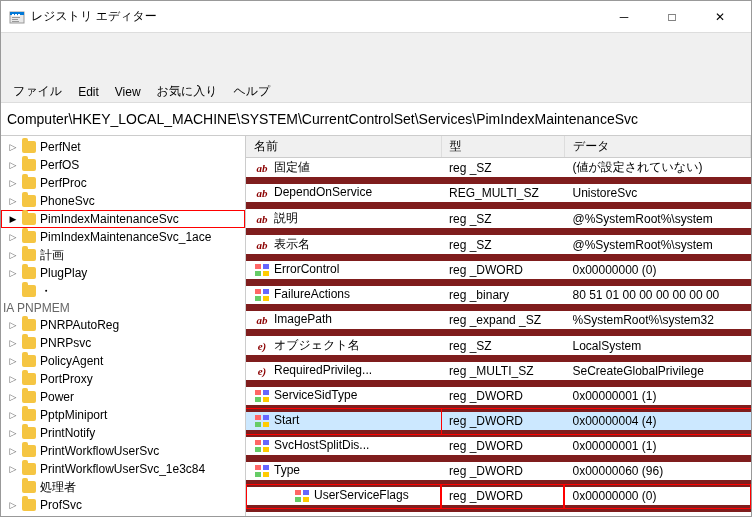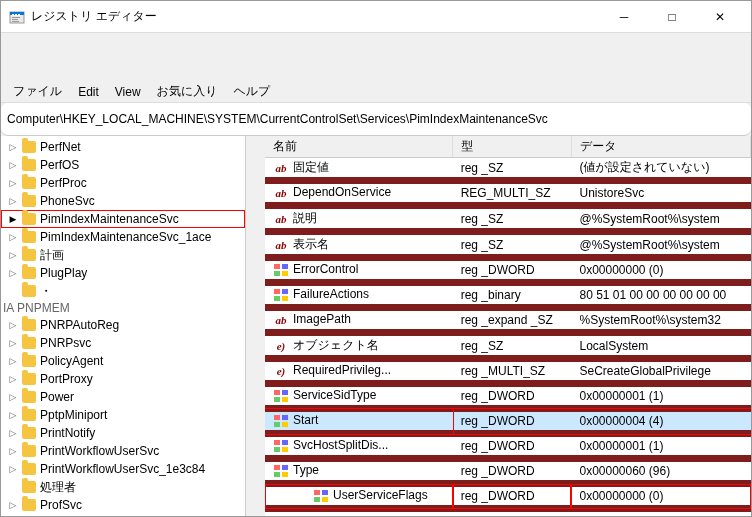--- a/index.html
+++ b/index.html
@@ -71,23 +71,22 @@
     }
 
     
     .address-bar {
       background: #fff;
       height: 24px;
       display: flex;
       align-items: center;
       padding: 16px 6px;
       border-bottom: 1px solid #ccc;
-      font-size: 12px;
+      font-size: 14px;
       color: #000;
-      border-radius: 7px;
     }
 
     
     .main-content {
       display: flex;
       flex: 1;
       overflow: hidden;
     }
 
     
@@ -153,21 +152,20 @@
       background: transparent;
     }
     .tree-item.current-selected .tree-label { color: #000; }
 
     
     .values-panel {
       flex: 1;
       background: #fff;
       overflow-y: auto;
       overflow-x: auto;
-      margin-left: 19px;
     }
     .values-table {
       width: 100%;
       border-collapse: collapse;
     }
     .values-table thead tr {
       background: #f0f0f0;
       height: 20px;
     }
     .values-table th {

